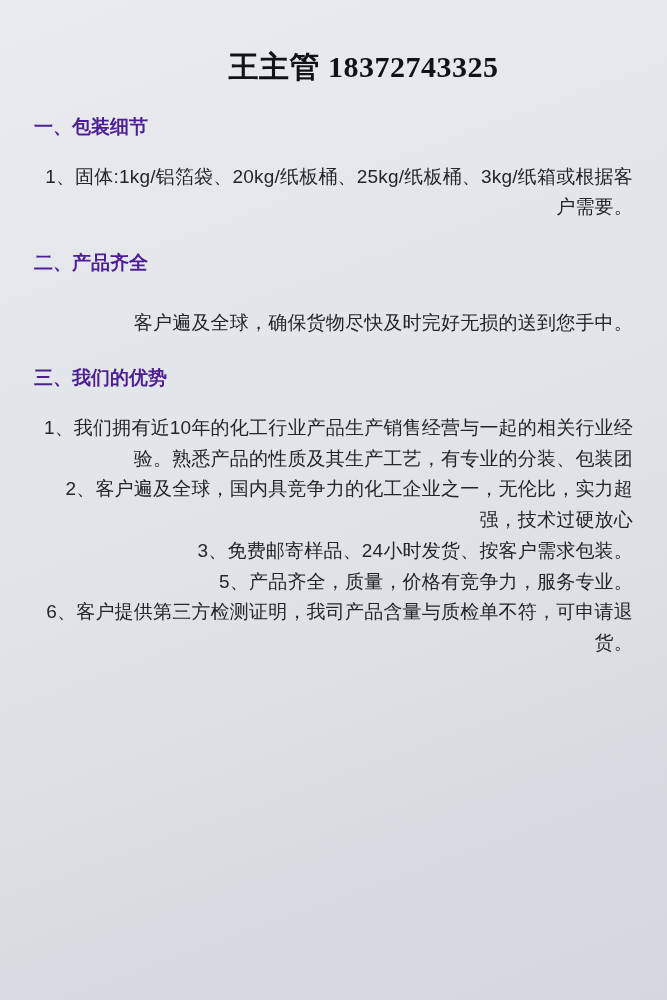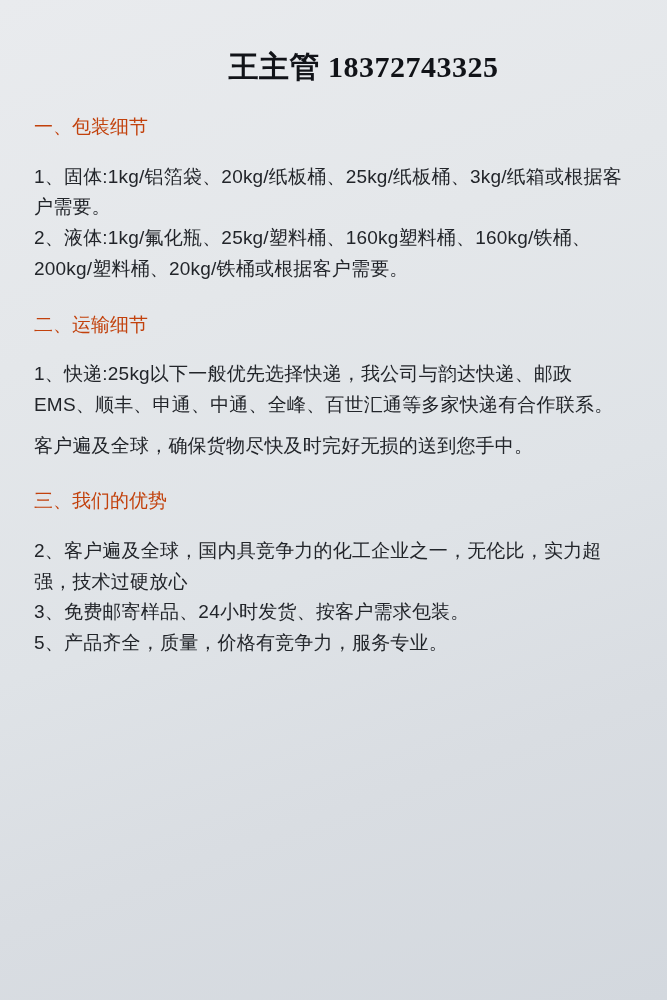--- a/index.html
+++ b/index.html
@@ -30,64 +30,65 @@
     font-size: 30px;
     letter-spacing: 0.5px;
     color: #111318;
     margin: 0;
     padding-top: 50px;
     padding-left: 60px;
     line-height: 1.1;
   }
   .section-title {
     font-size: 19px;
-    font-weight: normal;
-    color: #c2410c;
+    font-weight: bold;
+    color: #4c1d95;
     margin: 0;
     line-height: 1.5;
   }
   .para {
     font-size: 19px;
     line-height: 1.62;
     color: #22252a;
     margin: 0;
     letter-spacing: 0.2px;
+    text-align: right;
   }
   .block {
     margin-top: 16px;
   }
   .spacer-sm { height: 10px; }
   .spacer-md { height: 20px; }
   .t-sec1 { margin-top: 30px; }
 </style>
 </head>
 <body>
 
 <div class="page">
 
   <div class="headline">王主管 18372743325</div>
 
   <div class="t-sec1">
     <div class="section-title">一、包装细节</div>
     <div class="spacer-md"></div>
     <div class="para">1、固体:1kg/铝箔袋、20kg/纸板桶、25kg/纸板桶、3kg/纸箱或根据客户需要。</div>
-    <div class="para">2、液体:1kg/氟化瓶、25kg/塑料桶、160kg塑料桶、160kg/铁桶、200kg/塑料桶、20kg/铁桶或根据客户需要。</div>
   </div>
 
   <div class="block">
     <div class="spacer-sm"></div>
-    <div class="section-title">二、运输细节</div>
+    <div class="section-title">二、产品齐全</div>
     <div class="spacer-md"></div>
-    <div class="para">1、快递:25kg以下一般优先选择快递，我公司与韵达快递、邮政EMS、顺丰、申通、中通、全峰、百世汇通等多家快递有合作联系。</div>
     <div class="spacer-sm"></div>
     <div class="para">客户遍及全球，确保货物尽快及时完好无损的送到您手中。</div>
   </div>
 
   <div class="block">
     <div class="spacer-sm"></div>
     <div class="section-title">三、我们的优势</div>
     <div class="spacer-md"></div>
+    <div class="para">1、我们拥有近10年的化工行业产品生产销售经营与一起的相关行业经验。熟悉产品的性质及其生产工艺，有专业的分装、包装团</div>
     <div class="para">2、客户遍及全球，国内具竞争力的化工企业之一，无伦比，实力超强，技术过硬放心</div>
     <div class="para">3、免费邮寄样品、24小时发货、按客户需求包装。</div>
     <div class="para">5、产品齐全，质量，价格有竞争力，服务专业。</div>
+    <div class="para">6、客户提供第三方检测证明，我司产品含量与质检单不符，可申请退货。</div>
   </div>
 
 </div>
 
 </body></html>

